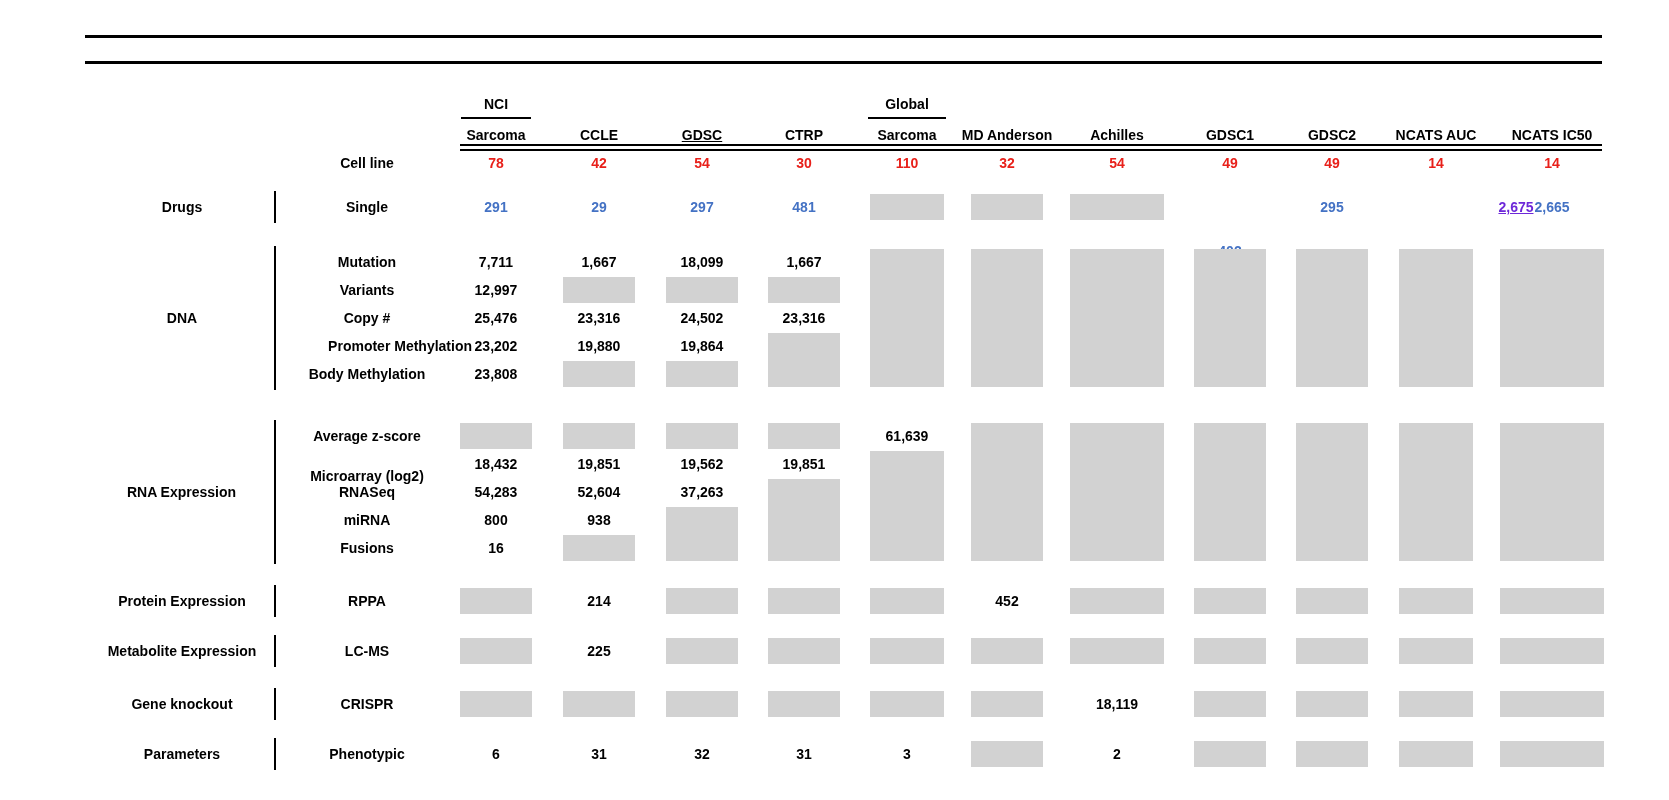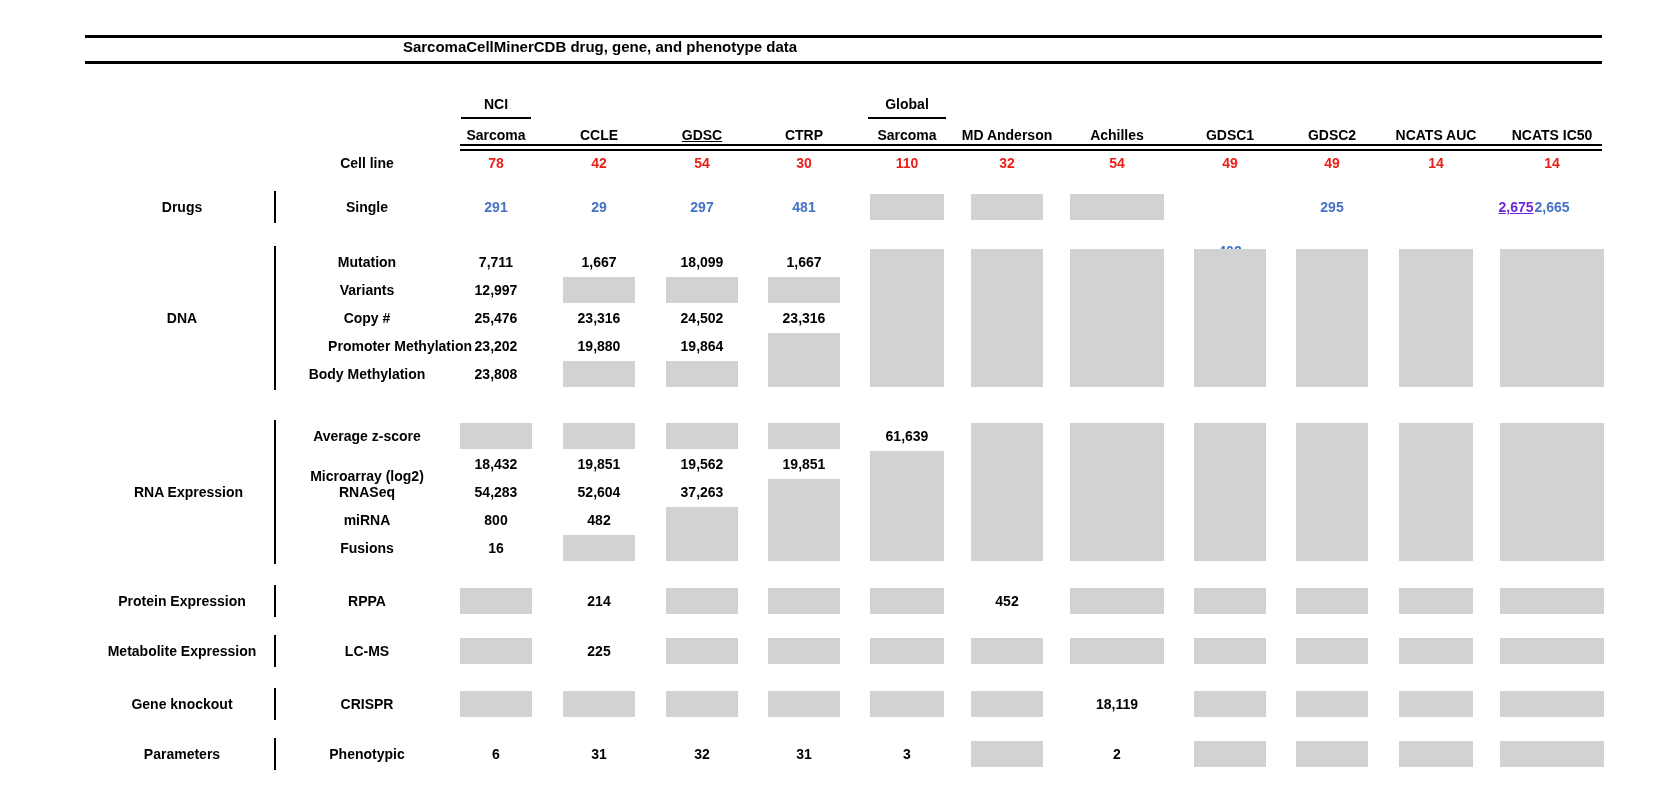--- a/index.html
+++ b/index.html
@@ -26,21 +26,20 @@
     text-align:center;font-size:15px;
     white-space:nowrap;
   }
   .rule{position:absolute;background:#000000;}
 </style>
 </head>
 <body>
 
 <div class="fig" id="figure">
   <div class="rule" style="left:85px;top:35px;width:1517px;height:3px;"></div>
-  <div class="title">SarcomaCellMinerCDB drug, gene, and phenotype data</div>
   <div class="rule" style="left:85px;top:61px;width:1517px;height:3px;"></div>
   <div class="rule" style="left:460px;top:144px;width:1142px;height:2px;"></div>
   <div class="rule" style="left:460px;top:148.5px;width:1142px;height:2px;"></div>
 <div class="t" style="left: 431px; top: 94px; width: 130px;">NCI</div>
     <div class="abs" style="left: 461px; top: 117px; width: 70px; height: 2px; background: rgb(0, 0, 0);"></div>
     <div class="t" style="left: 431px; top: 125px; width: 130px;">Sarcoma</div>
     <div class="t" style="left: 534px; top: 125px; width: 130px;">CCLE</div>
     <div class="t" style="left: 637px; top: 125px; width: 130px; text-decoration: underline;">GDSC</div>
     <div class="t" style="left: 739px; top: 125px; width: 130px;">CTRP</div>
     <div class="t" style="left: 842px; top: 94px; width: 130px;">Global</div>
@@ -104,36 +103,36 @@
     <div class="abs" style="left: 768px; top: 277px; width: 72px; height: 26px; background: rgb(210, 210, 210);"></div>
     <div class="t" style="left: 749px; top: 308px; width: 110px; color: rgb(0, 0, 0);">23,316</div>
     <div class="abs" style="left: 768px; top: 333px; width: 72px; height: 54px; background: rgb(210, 210, 210);"></div>
     <div class="abs" style="left: 870px; top: 249px; width: 74px; height: 138px; background: rgb(210, 210, 210);"></div>
     <div class="abs" style="left: 971px; top: 249px; width: 72px; height: 138px; background: rgb(210, 210, 210);"></div>
     <div class="abs" style="left: 1070px; top: 249px; width: 94px; height: 138px; background: rgb(210, 210, 210);"></div>
     <div class="abs" style="left: 1194px; top: 249px; width: 72px; height: 138px; background: rgb(210, 210, 210);"></div>
     <div class="abs" style="left: 1296px; top: 249px; width: 72px; height: 138px; background: rgb(210, 210, 210);"></div>
     <div class="abs" style="left: 1399px; top: 249px; width: 74px; height: 138px; background: rgb(210, 210, 210);"></div>
     <div class="abs" style="left: 1500px; top: 249px; width: 104px; height: 138px; background: rgb(210, 210, 210);"></div>
-    <div class="t" style="left: 71px; top: 482px; width: 235px;">RNA Expression</div>
+    <div class="t" style="left: 64px; top: 482px; width: 235px;">RNA Expression</div>
     <div class="abs" style="left: 274px; top: 420px; width: 2px; height: 144px; background: rgb(0, 0, 0);"></div>
     <div class="t" style="left: 262px; top: 426px; width: 210px;">Average z-score</div>
     <div class="t" style="left: 262px; top: 454px; width: 210px; margin-top: 12px;">Microarray (log2)</div>
     <div class="t" style="left: 262px; top: 482px; width: 210px;">RNASeq</div>
     <div class="t" style="left: 262px; top: 510px; width: 210px;">miRNA</div>
     <div class="t" style="left: 262px; top: 538px; width: 210px;">Fusions</div>
     <div class="abs" style="left: 460px; top: 423px; width: 72px; height: 26px; background: rgb(210, 210, 210);"></div>
     <div class="t" style="left: 441px; top: 454px; width: 110px; color: rgb(0, 0, 0);">18,432</div>
     <div class="t" style="left: 441px; top: 482px; width: 110px; color: rgb(0, 0, 0);">54,283</div>
     <div class="t" style="left: 441px; top: 510px; width: 110px; color: rgb(0, 0, 0);">800</div>
     <div class="t" style="left: 441px; top: 538px; width: 110px; color: rgb(0, 0, 0);">16</div>
     <div class="abs" style="left: 563px; top: 423px; width: 72px; height: 26px; background: rgb(210, 210, 210);"></div>
     <div class="t" style="left: 544px; top: 454px; width: 110px; color: rgb(0, 0, 0);">19,851</div>
     <div class="t" style="left: 544px; top: 482px; width: 110px; color: rgb(0, 0, 0);">52,604</div>
-    <div class="t" style="left: 544px; top: 510px; width: 110px; color: rgb(0, 0, 0);">482</div>
+    <div class="t" style="left: 544px; top: 510px; width: 110px; color: rgb(0, 0, 0);">938</div>
     <div class="abs" style="left: 563px; top: 535px; width: 72px; height: 26px; background: rgb(210, 210, 210);"></div>
     <div class="abs" style="left: 666px; top: 423px; width: 72px; height: 26px; background: rgb(210, 210, 210);"></div>
     <div class="t" style="left: 647px; top: 454px; width: 110px; color: rgb(0, 0, 0);">19,562</div>
     <div class="t" style="left: 647px; top: 482px; width: 110px; color: rgb(0, 0, 0);">37,263</div>
     <div class="abs" style="left: 666px; top: 507px; width: 72px; height: 54px; background: rgb(210, 210, 210);"></div>
     <div class="abs" style="left: 768px; top: 423px; width: 72px; height: 26px; background: rgb(210, 210, 210);"></div>
     <div class="t" style="left: 749px; top: 454px; width: 110px; color: rgb(0, 0, 0);">19,851</div>
     <div class="abs" style="left: 768px; top: 479px; width: 72px; height: 82px; background: rgb(210, 210, 210);"></div>
     <div class="t" style="left: 852px; top: 426px; width: 110px; color: rgb(0, 0, 0);">61,639</div>
     <div class="abs" style="left: 870px; top: 451px; width: 74px; height: 110px; background: rgb(210, 210, 210);"></div>

